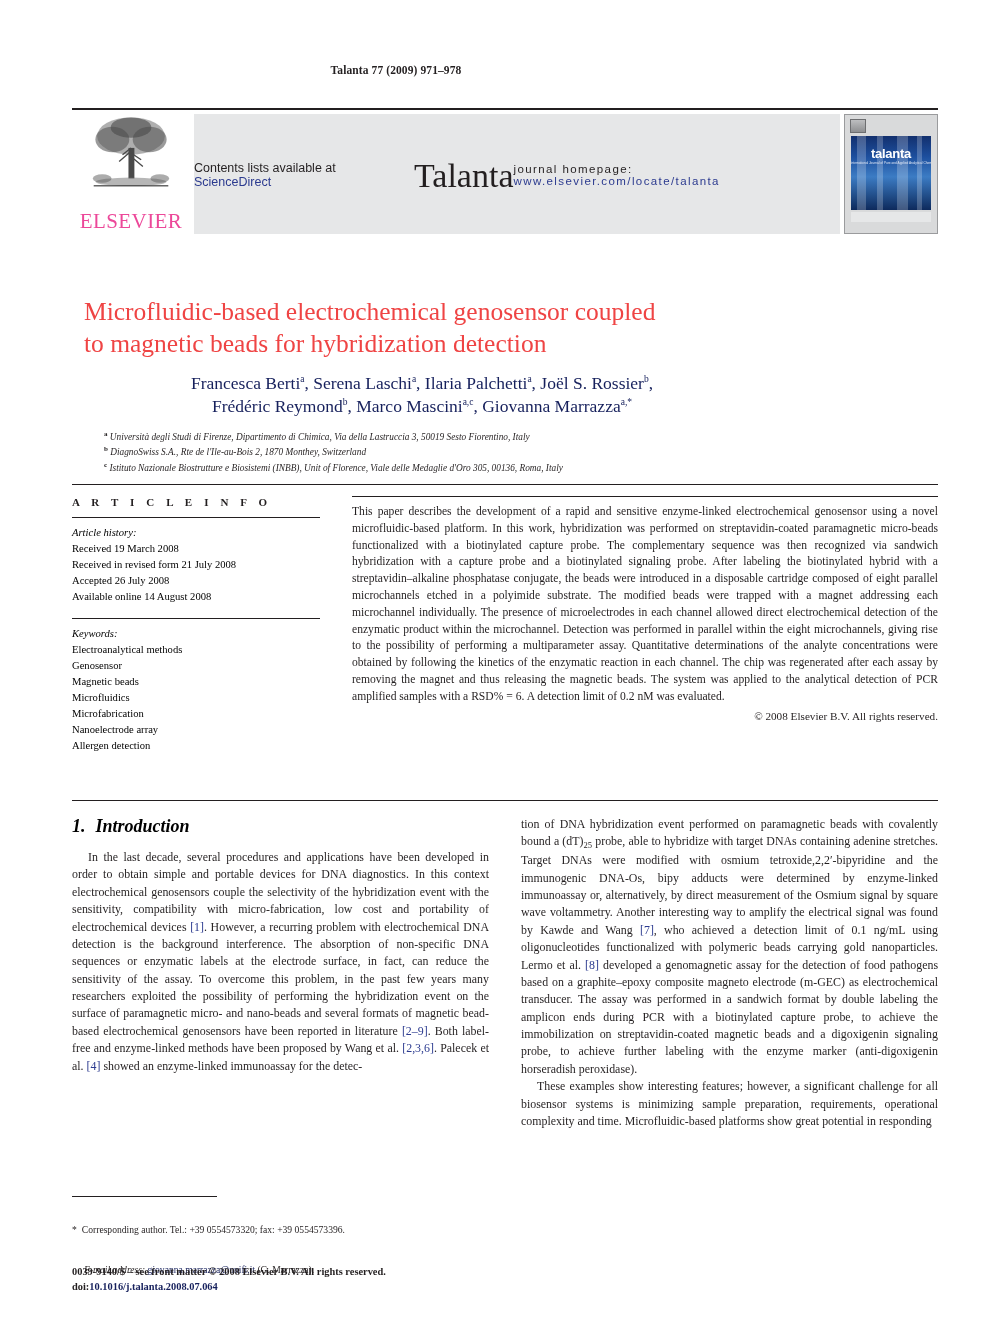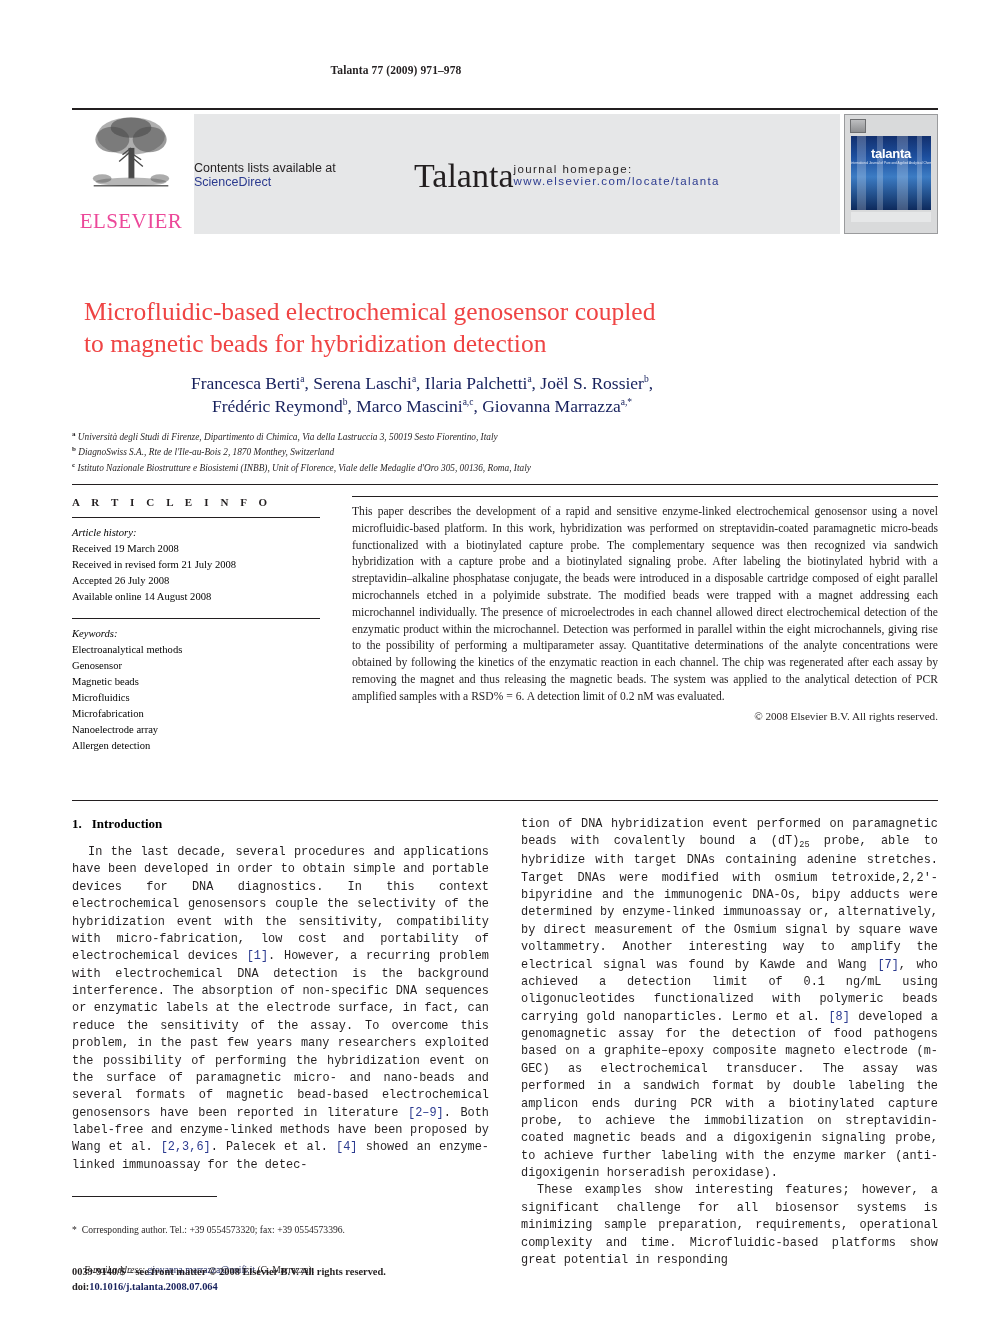--- a/index.html
+++ b/index.html
@@ -191,20 +191,21 @@
     color: #16205c;
     text-align: center;
   }
   .authors sup {
     font-size: 9.5px;
     vertical-align: super;
   }
   .affiliations {
     margin-top: 10px;
     color: #231f20;
+    margin-left: 32px;
   }
   .aff {
     font-family: "Liberation Serif", serif;
     font-style: italic;
     font-size: 9.3px;
     line-height: 1.55;
   }
   .aff sup {
     font-style: normal;
     font-weight: bold;
@@ -292,26 +293,27 @@
     flex-direction: row;
   }
   .bcol {
     width: 417px;
     flex: 0 0 417px;
   }
   .bcol.right { margin-left: 32px; }
   .section-number {
     font-family: "Liberation Serif", serif;
     font-weight: bold;
-    font-size: 13px;
+    font-size: 18px;
     margin: 0 0 12px 0;
+    font-style: italic;
   }
   .section-number .num { margin-right: 10px; }
   p.body {
-    font-family: Liberation Mono, monospace;
+    font-family: Liberation Serif, serif;
     font-size: 11.9px;
     line-height: 1.46;
     text-align: justify;
     margin: 0;
     color: #231f20;
     text-indent: 16px;
     hyphens: none;
   }
   p.body.cont { text-indent: 0; }
   .cite { color: #2b3a8f; }

